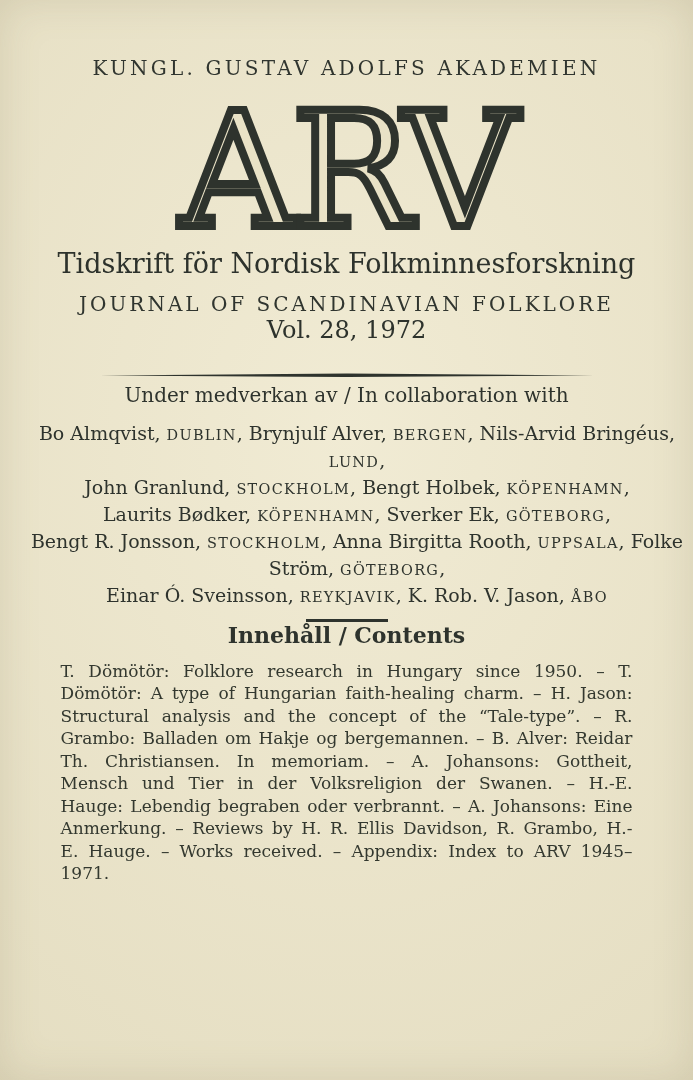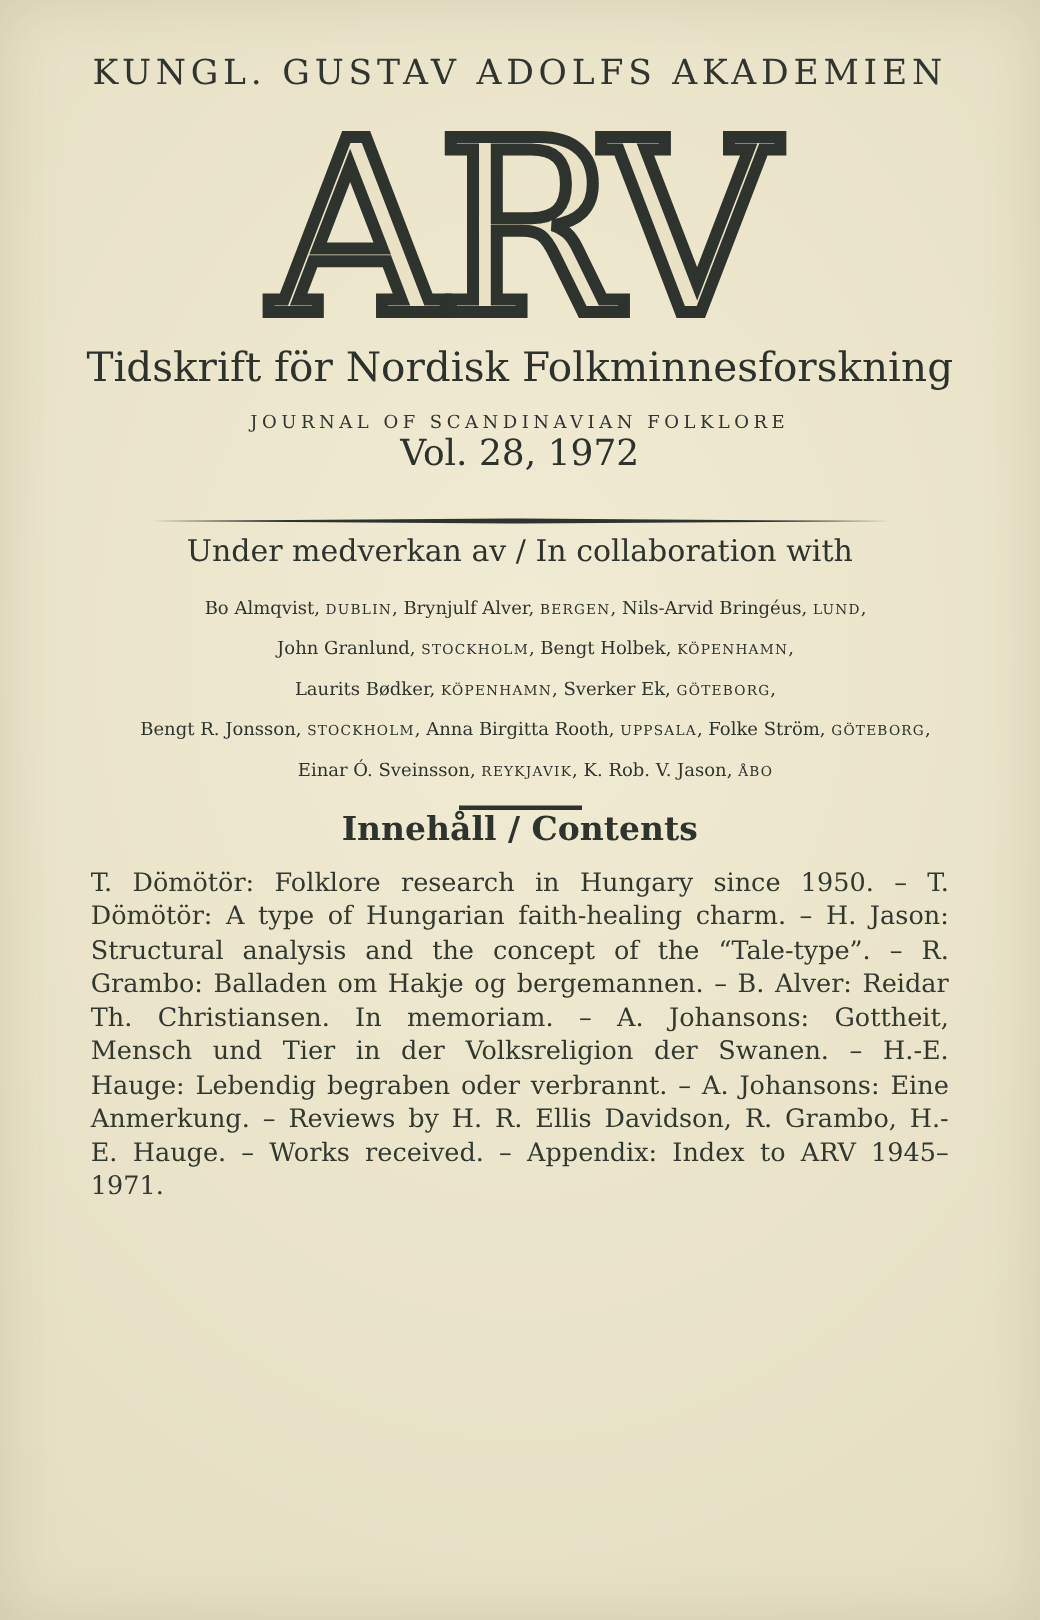--- a/index.html
+++ b/index.html
@@ -14,57 +14,57 @@
     width: 693px; height: 1080px;
     background:
       radial-gradient(ellipse 120% 100% at 50% 40%, rgba(255,252,238,0.35), rgba(201,192,158,0.28)),
       #e9e2c6;
     box-shadow: inset 0 0 40px rgba(120,110,80,0.18);
     color: #2e332d;
   }
   .center { text-align: center; }
 
   .academy {
-    margin: 0 auto; padding-top: 36px;
-    font-size: 23px; letter-spacing: 3.2px;
+    margin: 0 auto; padding-top: 56px;
+    font-size: 20px; letter-spacing: 3.2px;
     color: #30352f;
   }
 
   .masthead { margin-top: 14px; }
   .masthead svg { display: block; margin: 0 auto; }
 
   .subtitle-sv {
     margin-top: 4px;
     font-size: 27px;
     color: #2d322c;
   }
   .subtitle-en {
     margin-top: 13px;
-    font-size: 12px; letter-spacing: 3px;
+    font-size: 20px; letter-spacing: 3px;
     color: #30352f;
   }
   .volume {
     font-size: 24px;
     color: #2d322c;
   }
 
   .rule-swelled { margin-top: 29px; }
   .rule-swelled svg { display: block; margin: 0 auto; }
 
   .editor-line {
     margin-top: 37px;
     font-size: 21px;
   }
   .collab-intro {
     margin-top: 5px;
     font-size: 20px;
   }
   .collaborators {
     margin-top: 14px;
-    font-size: 12px;
+    font-size: 19px;
     line-height: 25px;
     padding-left: 21px;
   }
 
   .rule-short {
     margin: 9px auto 0 auto;
     width: 82px; height: 2.5px;
     background: #2e332d;
   }
   .contents-heading {

